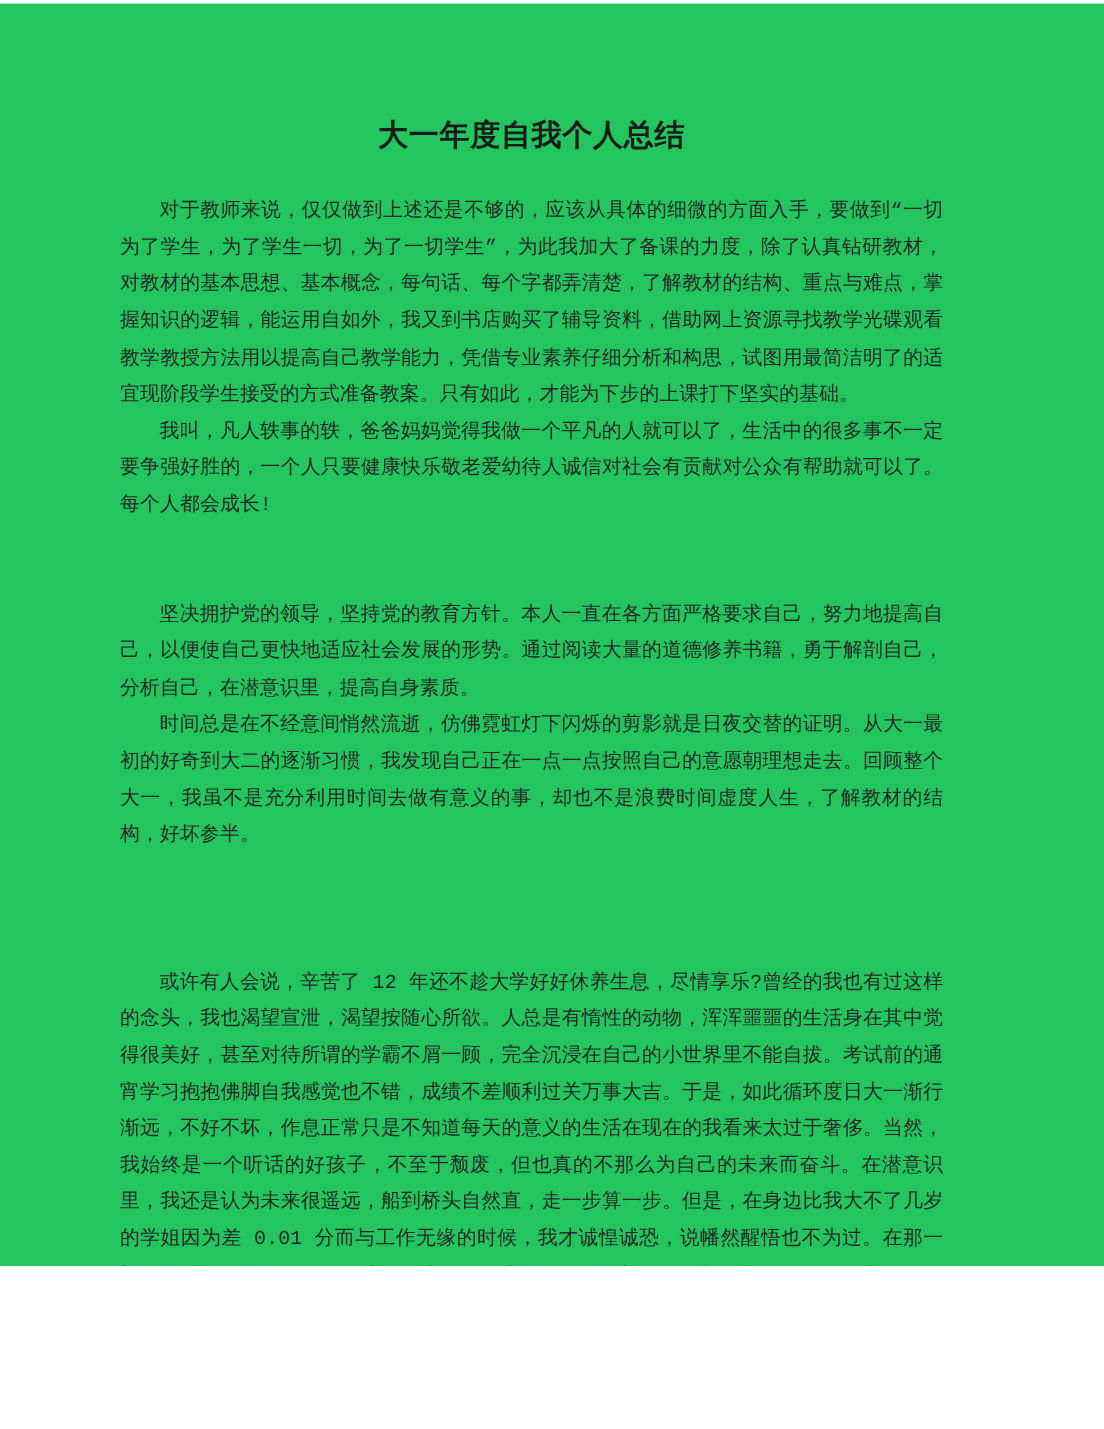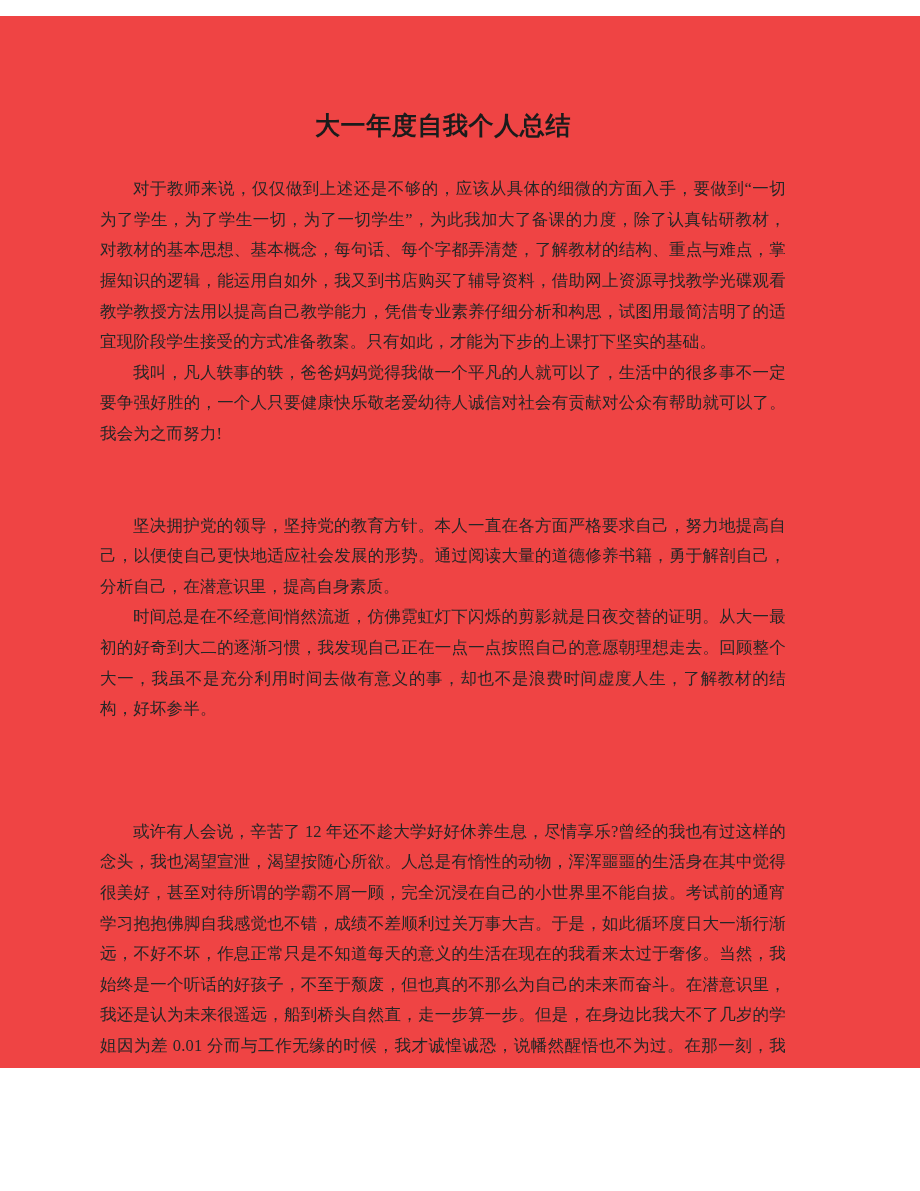--- a/index.html
+++ b/index.html
@@ -8,22 +8,22 @@
     padding: 0;
     background: #ffffff;
   }
   body {
     font-family: "DejaVu Serif", "Liberation Serif", serif;
   }
   .page {
     position: relative;
     width: 920px;
     height: 1052px;
-    background: #ef4444;
-    margin: 16px auto;
+    background: #22c55e;
+    margin: 3px auto;
     overflow: hidden;
     box-sizing: border-box;
   }
   .doc-body {
     position: absolute;
     left: 100px;
     top: 92px;
     width: 686px;
   }
   .doc-title {
@@ -38,37 +38,37 @@
   }
   p.para {
     margin: 0;
     font-size: 16.5px;
     line-height: 30.6px;
     color: #262626;
     text-align: justify;
     text-justify: inter-ideograph;
     text-indent: 2em;
     letter-spacing: 0.15px;
-    font-family: Liberation Serif, serif;
+    font-family: Liberation Mono, monospace;
   }
   .gap-2 { height: 61px; }
   .gap-3 { height: 92px; }
   .spacer { width: 100%; }
 </style>
 </head>
 <body>
 
 <div class="page">
   <div class="doc-body">
 
     <h1 class="doc-title">大一年度自我个人总结</h1>
 
     <p class="para">对于教师来说，仅仅做到上述还是不够的，应该从具体的细微的方面入手，要做到“一切为了学生，为了学生一切，为了一切学生”，为此我加大了备课的力度，除了认真钻研教材，对教材的基本思想、基本概念，每句话、每个字都弄清楚，了解教材的结构、重点与难点，掌握知识的逻辑，能运用自如外，我又到书店购买了辅导资料，借助网上资源寻找教学光碟观看教学教授方法用以提高自己教学能力，凭借专业素养仔细分析和构思，试图用最简洁明了的适宜现阶段学生接受的方式准备教案。只有如此，才能为下步的上课打下坚实的基础。</p>
 
-    <p class="para">我叫，凡人轶事的轶，爸爸妈妈觉得我做一个平凡的人就可以了，生活中的很多事不一定要争强好胜的，一个人只要健康快乐敬老爱幼待人诚信对社会有贡献对公众有帮助就可以了。我会为之而努力!</p>
+    <p class="para">我叫，凡人轶事的轶，爸爸妈妈觉得我做一个平凡的人就可以了，生活中的很多事不一定要争强好胜的，一个人只要健康快乐敬老爱幼待人诚信对社会有贡献对公众有帮助就可以了。每个人都会成长!</p>
 
     <div class="spacer gap-2"></div>
 
     <p class="para">坚决拥护党的领导，坚持党的教育方针。本人一直在各方面严格要求自己，努力地提高自己，以便使自己更快地适应社会发展的形势。通过阅读大量的道德修养书籍，勇于解剖自己，分析自己，在潜意识里，提高自身素质。</p>
 
     <p class="para">时间总是在不经意间悄然流逝，仿佛霓虹灯下闪烁的剪影就是日夜交替的证明。从大一最初的好奇到大二的逐渐习惯，我发现自己正在一点一点按照自己的意愿朝理想走去。回顾整个大一，我虽不是充分利用时间去做有意义的事，却也不是浪费时间虚度人生，了解教材的结构，好坏参半。</p>
 
     <div class="spacer gap-3"></div>
 
     <p class="para">或许有人会说，辛苦了 12 年还不趁大学好好休养生息，尽情享乐?曾经的我也有过这样的念头，我也渴望宣泄，渴望按随心所欲。人总是有惰性的动物，浑浑噩噩的生活身在其中觉得很美好，甚至对待所谓的学霸不屑一顾，完全沉浸在自己的小世界里不能自拔。考试前的通宵学习抱抱佛脚自我感觉也不错，成绩不差顺利过关万事大吉。于是，如此循环度日大一渐行渐远，不好不坏，作息正常只是不知道每天的意义的生活在现在的我看来太过于奢侈。当然，我始终是一个听话的好孩子，不至于颓废，但也真的不那么为自己的未来而奋斗。在潜意识里，我还是认为未来很遥远，船到桥头自然直，走一步算一步。但是，在身边比我大不了几岁的学姐因为差 0.01 分而与工作无缘的时候，我才诚惶诚恐，说幡然醒悟也不为过。在那一刻，我对自己说，要开始奋斗了，为了自己让自己拥有我想要的一切，为了更好的人生。</p>

